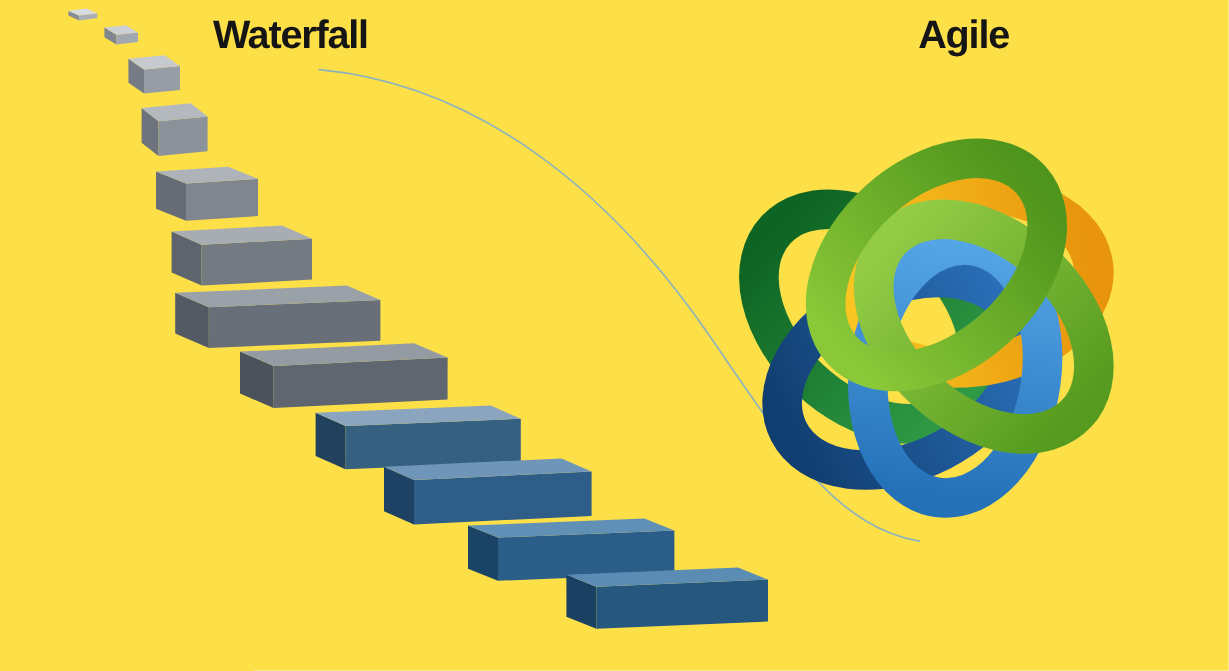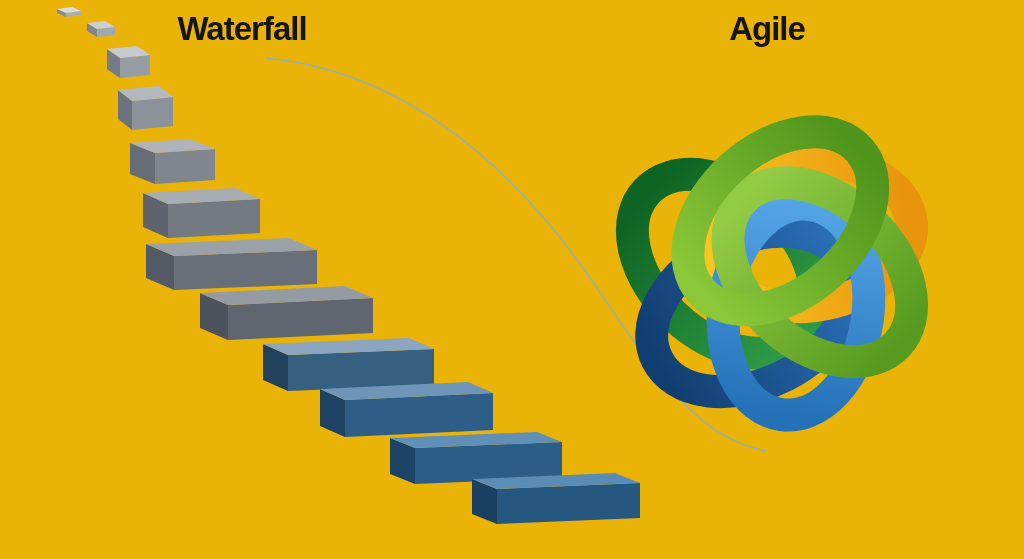--- a/index.html
+++ b/index.html
@@ -1,27 +1,27 @@
 <!DOCTYPE html>
 <html><head>
 <meta charset="utf-8">
 <style>
   html,body{margin:0;padding:0;background:#ffffff;}
   .stage{
-    position:relative;width:1024px;height:559px;background:#eab308;
+    position:relative;width:1024px;height:559px;background:#fde047;
     overflow:hidden;font-family:"Liberation Sans",sans-serif;
   }
   svg.scene{position:absolute;left:0;top:0;width:1024px;height:559px;display:block;}
   .title{
     position:absolute;top:10px;transform:translateX(-50%);
     font-size:33px;font-weight:bold;color:#151515;letter-spacing:-1px;
     white-space:nowrap;user-select:none;
   }
   .title--waterfall{left:242px;}
-  .title--agile{left:767px;}
+  .title--agile{left:803px;}
 </style>
 </head>
 <body>
 
 <div class="stage">
   <svg class="scene" viewBox="0 0 1024 559" aria-hidden="true">
     <defs id="knot-defs">
         <linearGradient id="rg0">
           <stop offset="0%" stop-color="#2f9a45"></stop>
           <stop offset="100%" stop-color="#0e6423"></stop>

